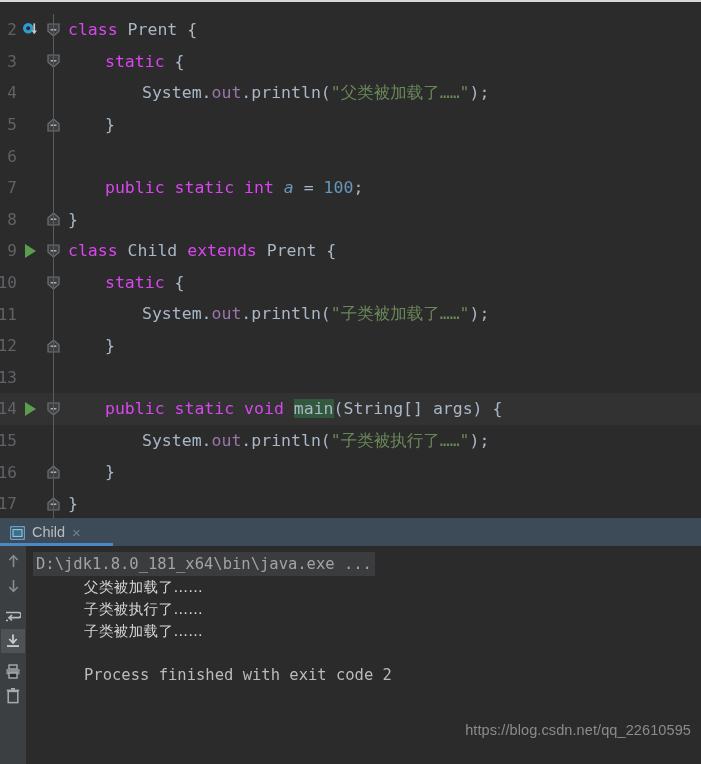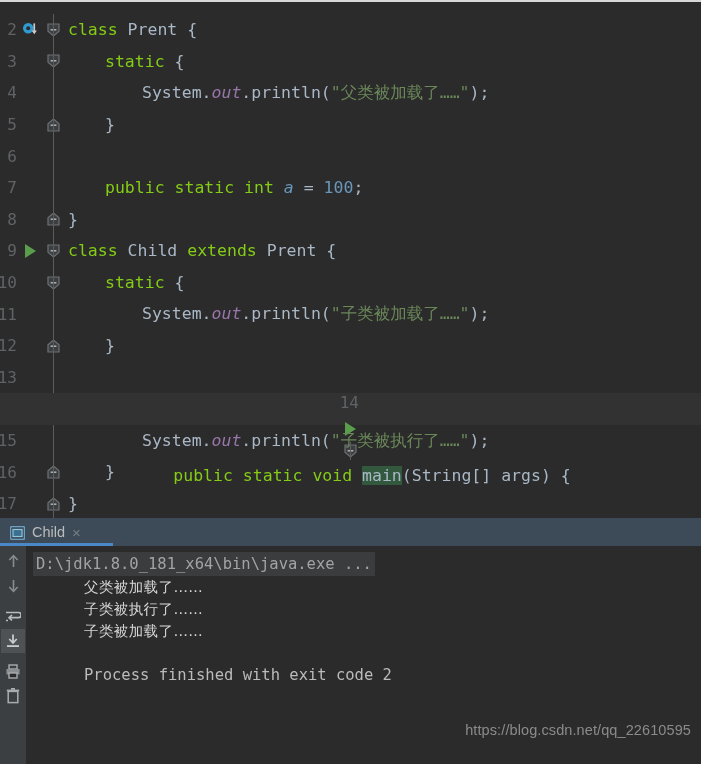--- a/index.html
+++ b/index.html
@@ -27,21 +27,21 @@
     background: #d8d8d8;
   }
   .code-rows { position: absolute; left: 0; top: 14px; width: 701px; }
   .row {
     position: relative;
     height: 31.6px;
     width: 701px;
     display: flex;
     align-items: center;
   }
-  .row.current { background: #323232; flex-direction: column; }
+  .row.current { background: #323232; }
 
   .gutter-num {
     width: 22px;
     text-align: right;
     color: #606366;
     font-size: 16px;
     font-family: "DejaVu Sans Mono", monospace;
     flex: 0 0 22px;
     margin-left: -5px;
     letter-spacing: 0px;
@@ -66,25 +66,25 @@
     flex: 1 1 auto;
     color: #a9b7c6;
     font-size: 16.5px;
     white-space: pre;
     font-family: "DejaVu Sans Mono", monospace;
     line-height: 31.6px;
     padding-left: 1px;
   }
 
   
-  .kw   { color: #84cc16; text-align: right; }
+  .kw   { color: #d946ef; text-align: right; }
   .cls  { color: #a9b7c6; }
   .str  { color: #6a8759; }
   .num  { color: #6897bb; }
-  .fld  { color: #9876aa; font-style: italic; }
+  .fld  { color: #9876aa; }
   .fldb { color: #6897bb; font-style: italic; }
   .pun  { color: #a9b7c6; }
   .mth  { color: #a9b7c6; }
   .hl   { background: #32593d; }
 
   
   .icon-subclass { width: 17px; height: 17px; display:block; }
   .icon-run { width: 0; height: 0;
     border-left: 11px solid #5a9e4b;
     border-top: 7px solid transparent;

